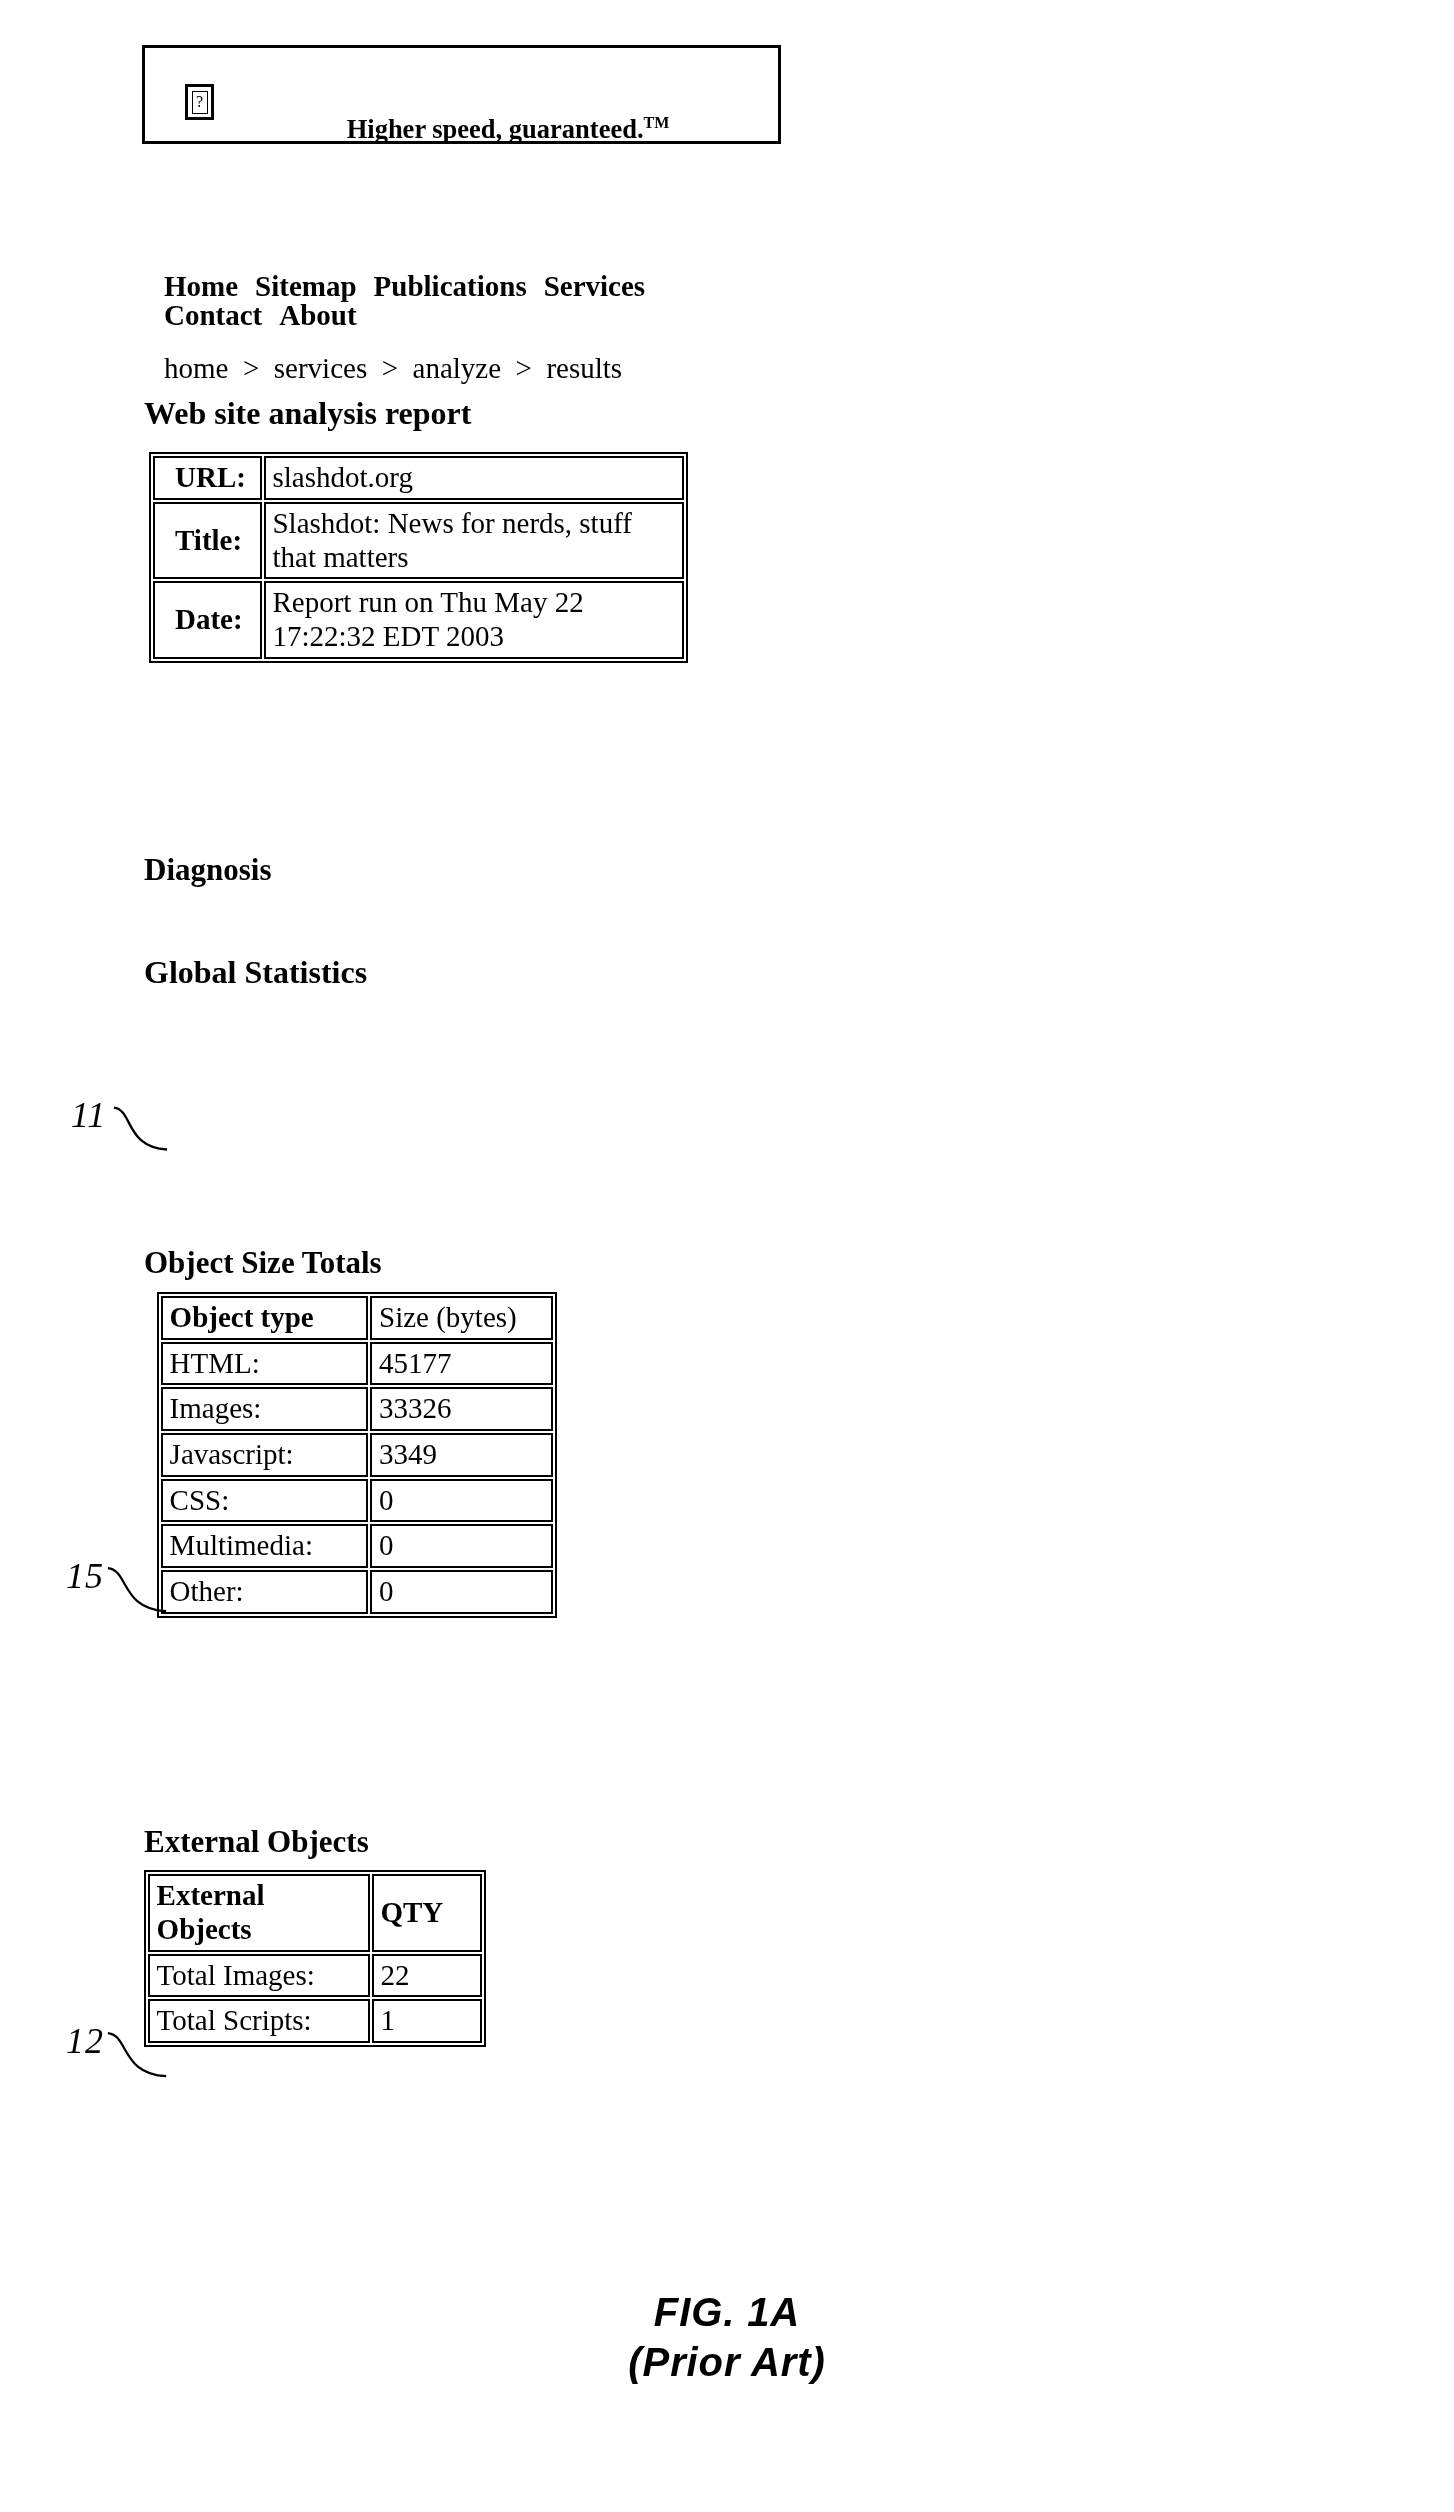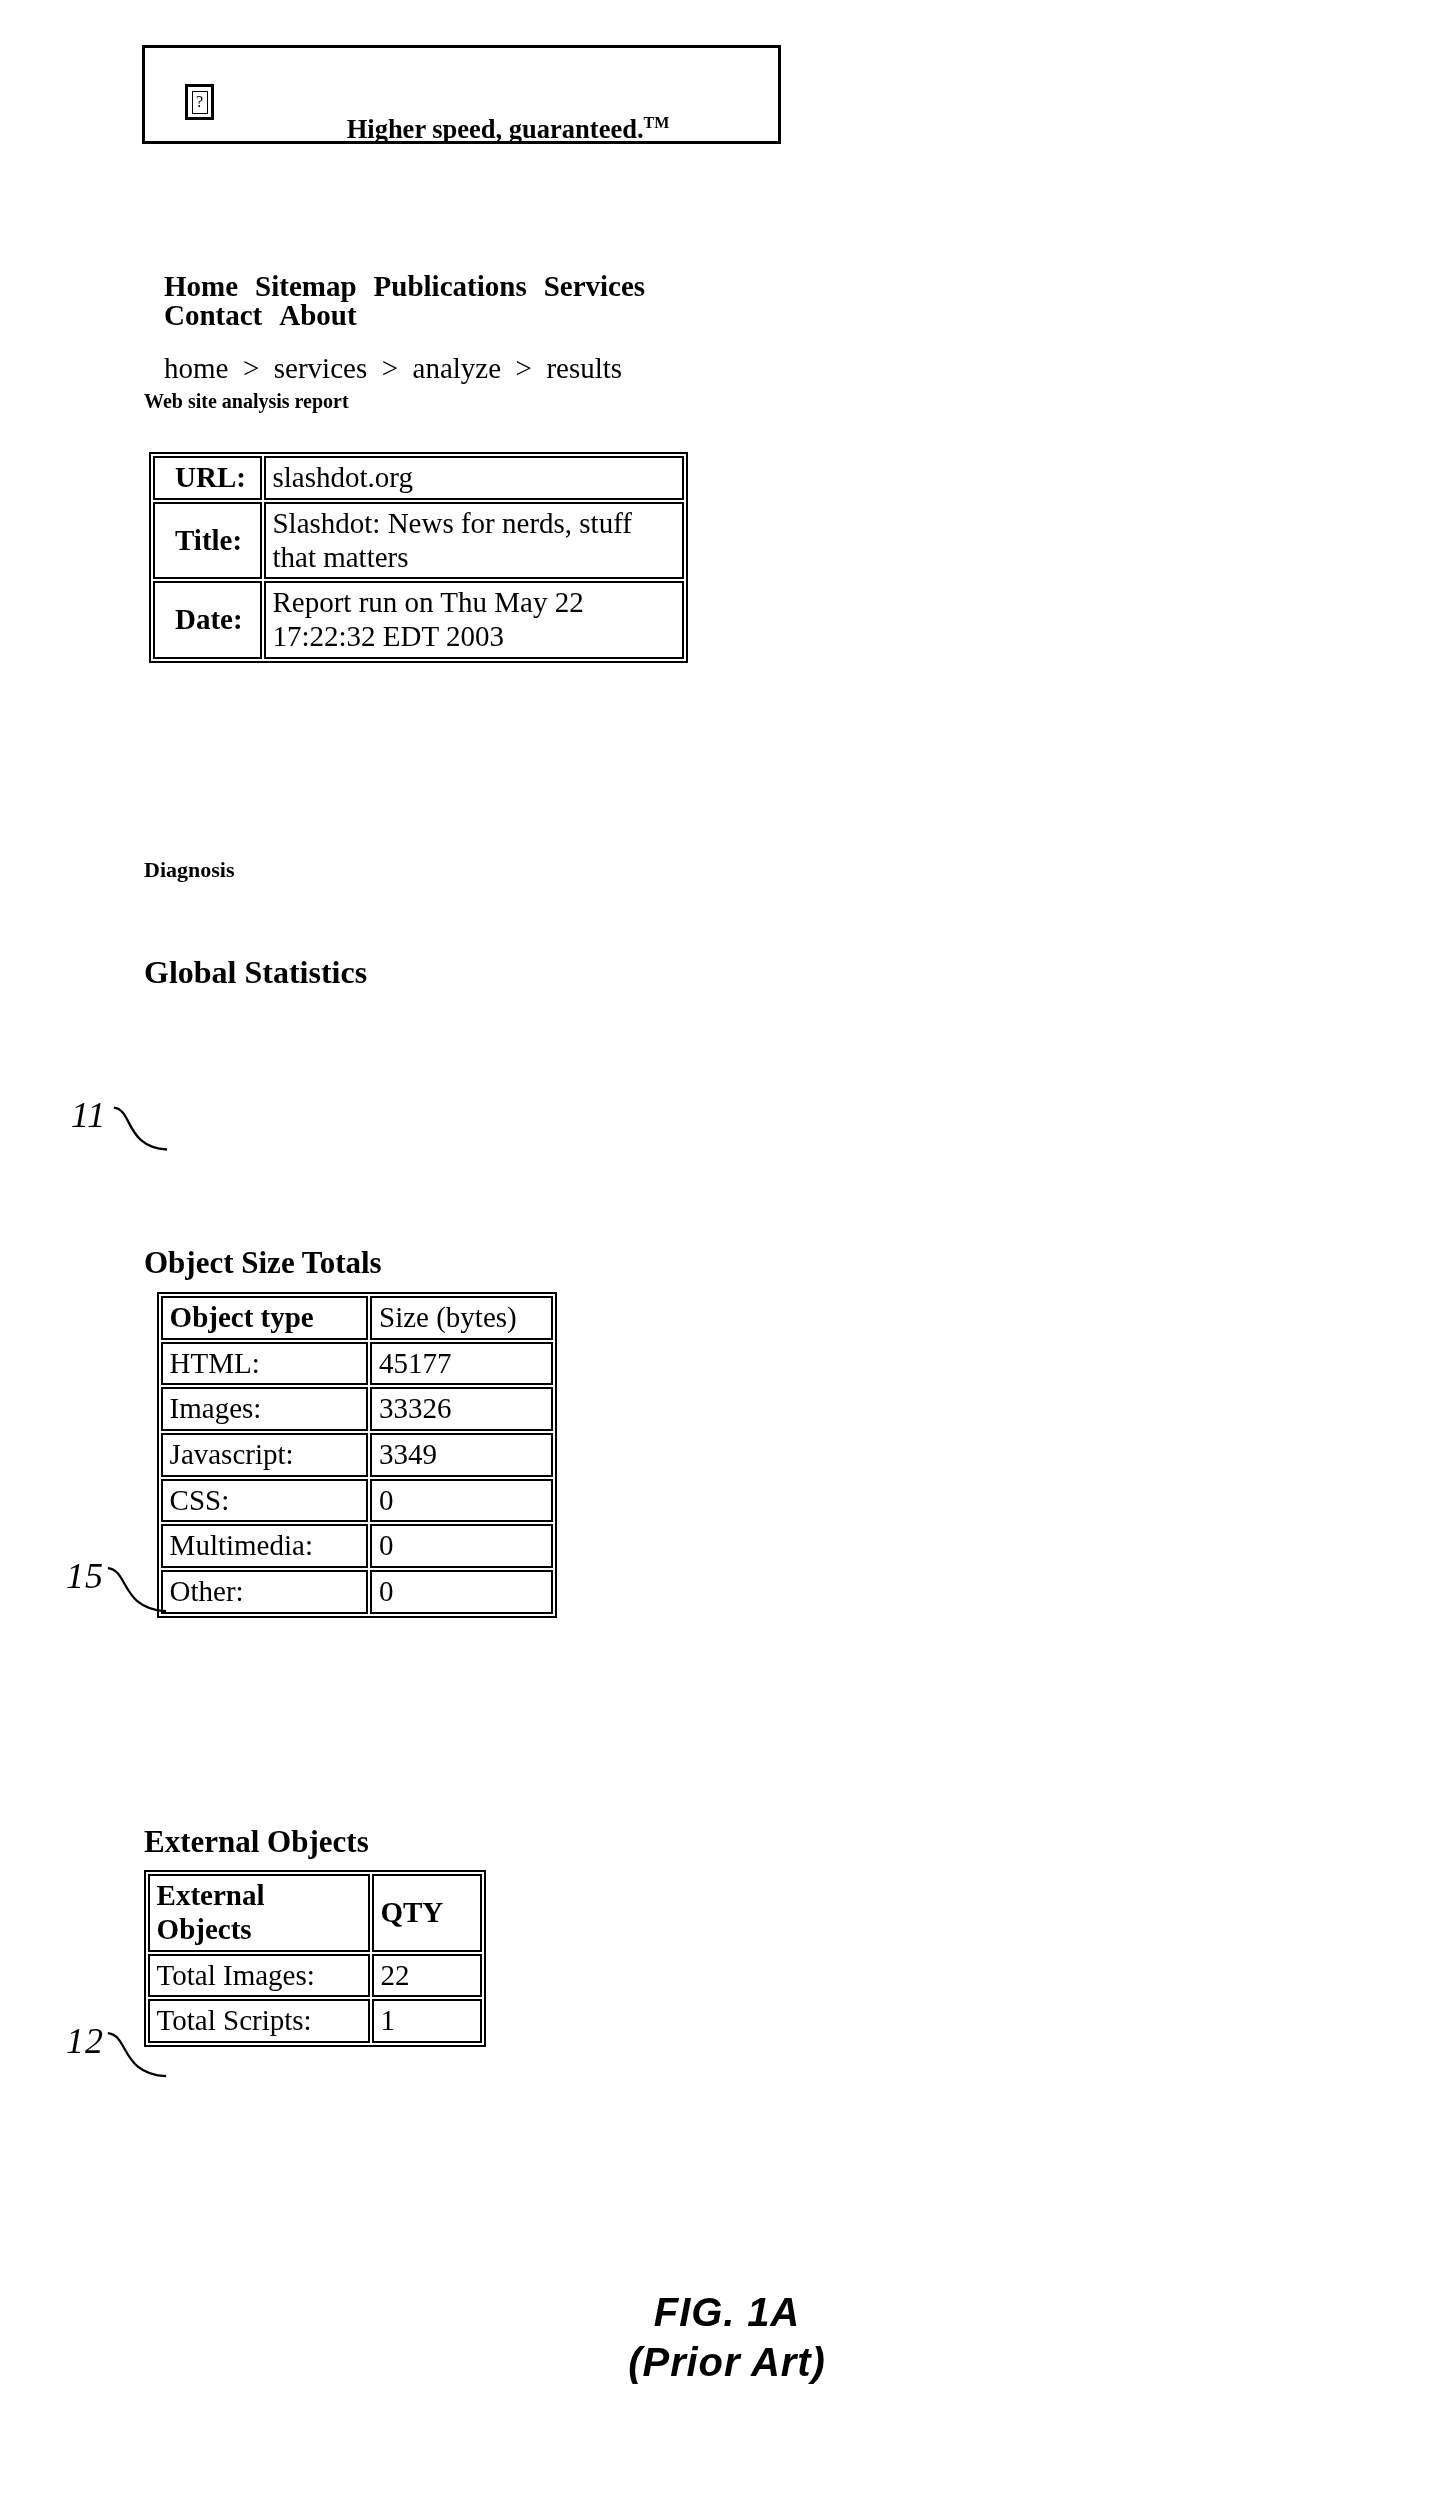--- a/index.html
+++ b/index.html
@@ -113,32 +113,32 @@
     font-size: 29px;
     line-height: 31px;
     white-space: nowrap;
   }
   .breadcrumb span { white-space: pre; }
 
   
   .h-report {
     position: absolute;
     left: 144px;
-    top: 384px;
-    font-weight: bold;
-    font-size: 20px;
+    top: 396px;
+    font-weight: bold;
+    font-size: 32px;
     line-height: 34px;
     white-space: nowrap;
   }
   .h-diagnosis {
     position: absolute;
     left: 144px;
     top: 853px;
     font-weight: bold;
-    font-size: 22px;
+    font-size: 31px;
     line-height: 34px;
     white-space: nowrap;
   }
   .h-global {
     position: absolute;
     left: 144px;
     top: 955px;
     font-weight: bold;
     font-size: 32px;
     line-height: 34px;

